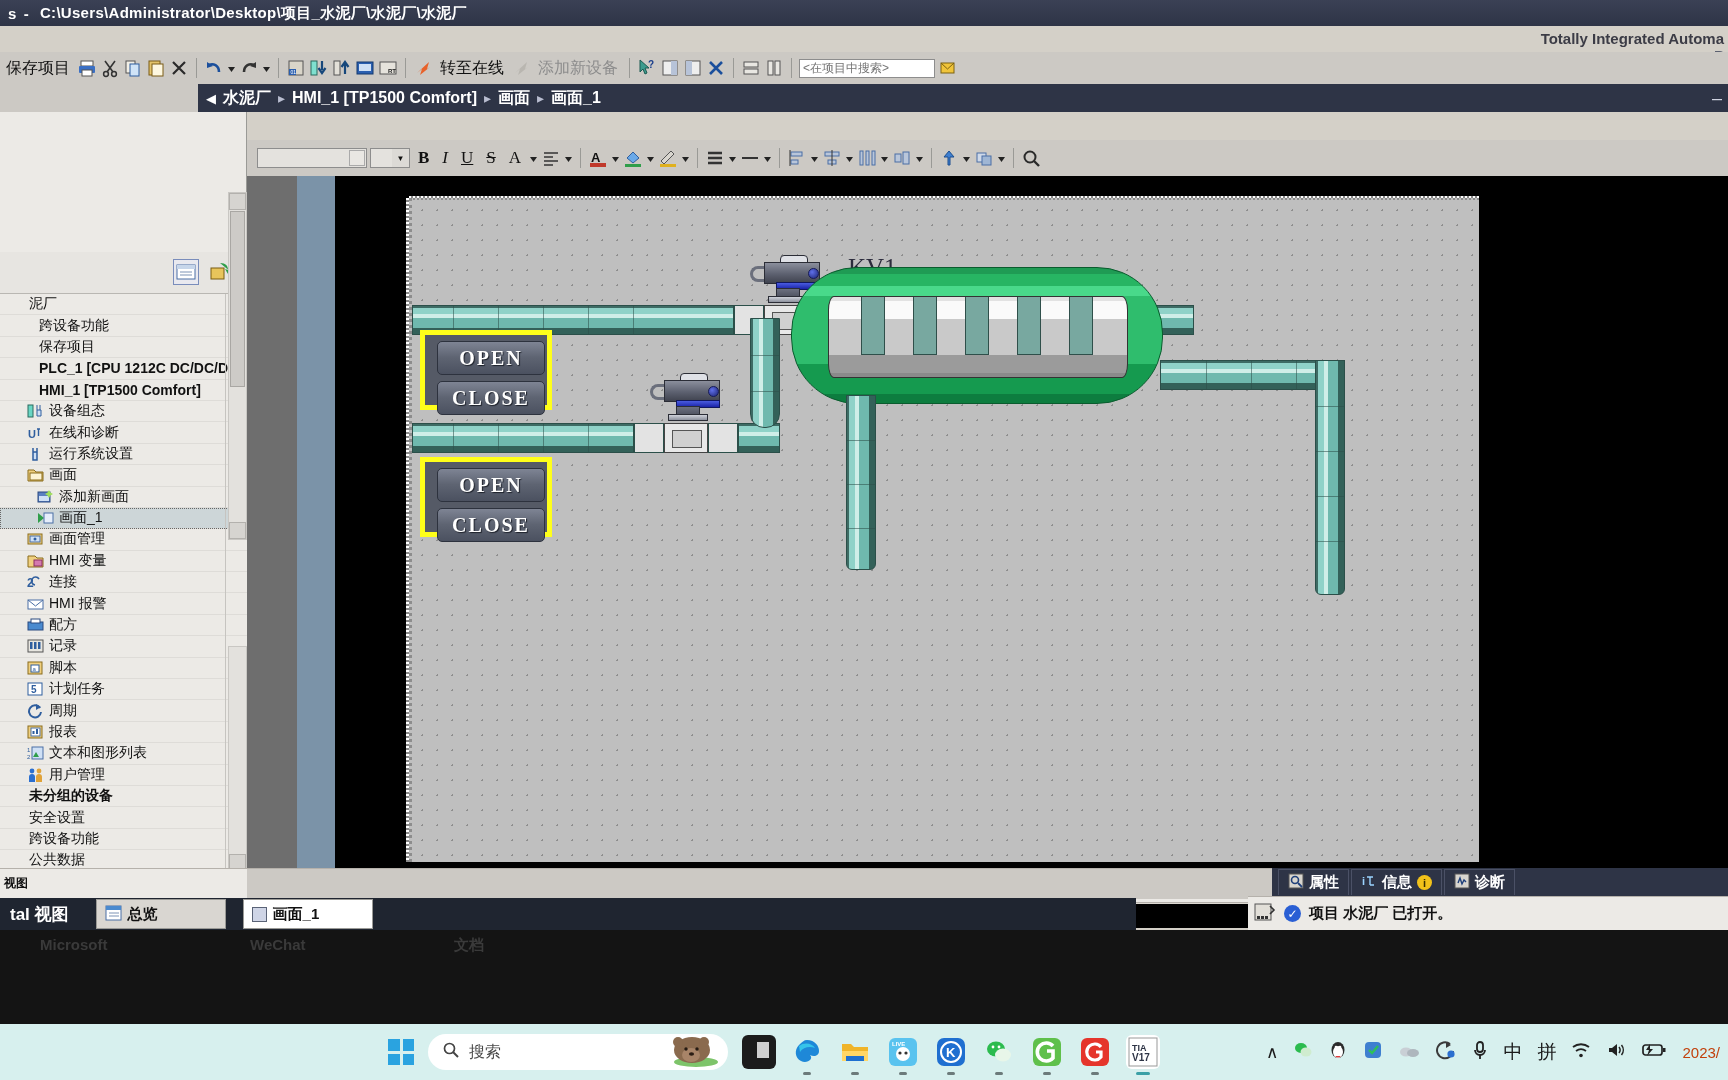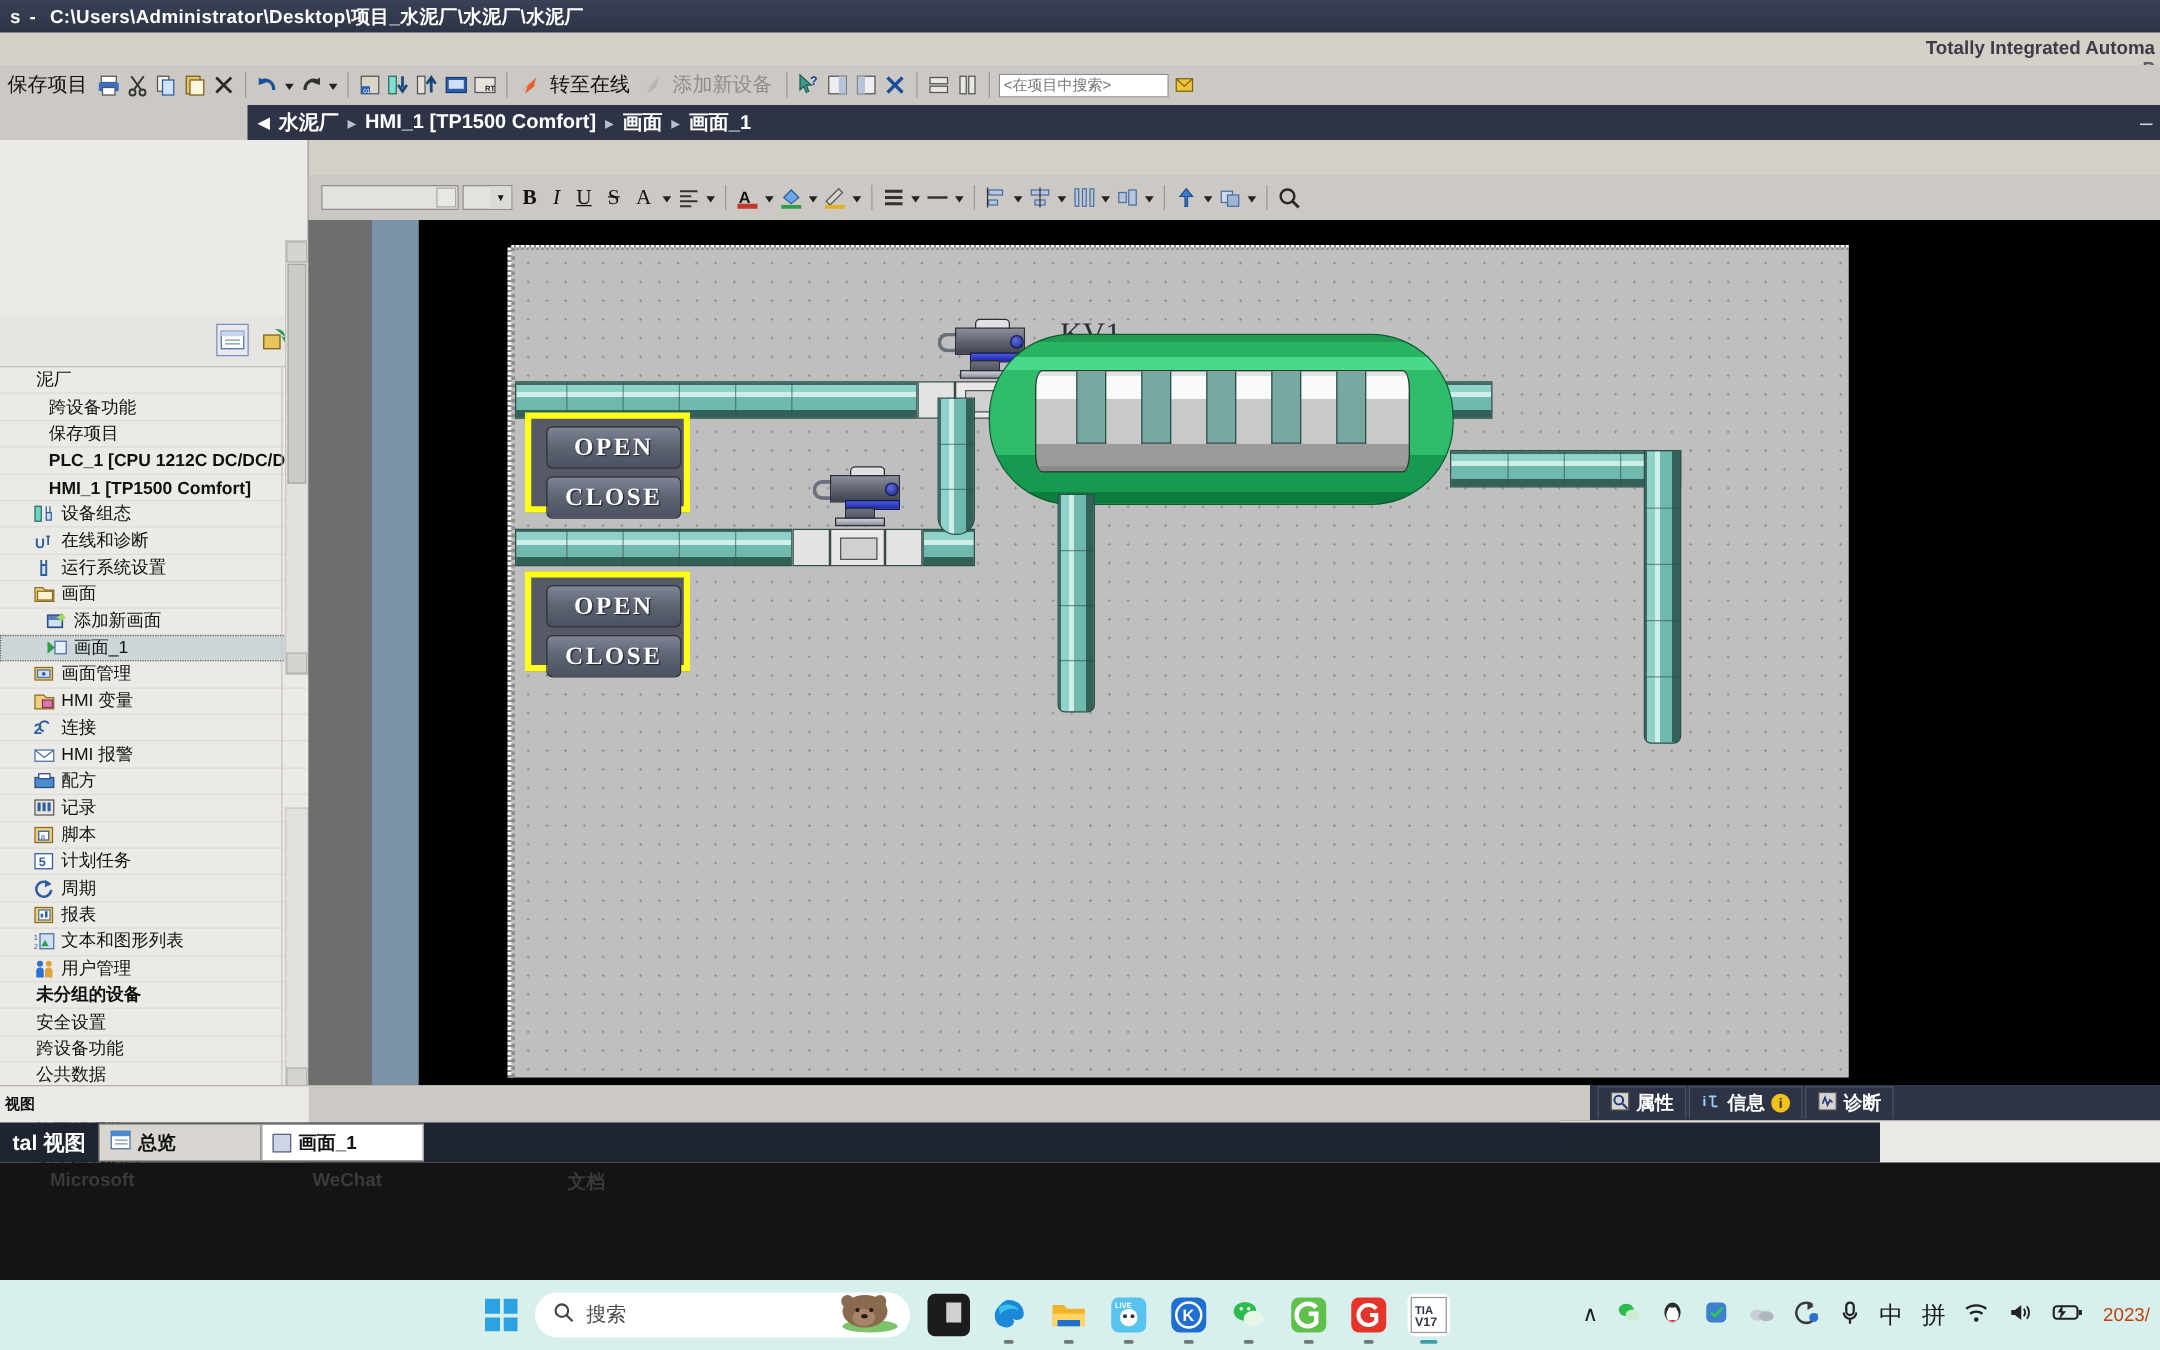--- a/index.html
+++ b/index.html
@@ -187,27 +187,27 @@
 
   .portalrow{
     position:absolute; left:0; top:868px; width:1272px; height:30px;
     background:#eceae6; display:flex; align-items:center; padding-left:4px;
     border-top:1px solid #b5b1ab;
   }
   .portalrow .lbl{ font-size:12px; font-weight:bold; }
   .portalrow .fill{ position:absolute; left:247px; top:0; width:1025px; height:30px; background:#ccc9c4;}
 
   .taskstrip{
-    position:absolute; left:0; top:898px; width:1504px; height:32px;
+    position:absolute; left:0; top:898px; width:1136px; height:32px;
     background:#1f2530; display:flex; align-items:center; gap:0px;
   }
   .taskstrip .portal{ color:#fff; font-size:17px; font-weight:bold; padding:0 10px; white-space:nowrap;}
   .tsk{
     height:30px; min-width:130px; background:#d9d6d1; border:1px solid #9a9a96;
-    display:flex; align-items:center; gap:6px; padding:0 8px; font-size:15px; font-weight:bold;
+    display:flex; align-items:center; gap:6px; padding:0 8px; font-size:15px; font-weight:bold;margin-left:17px;
   }
   .tsk.active{ background:#ffffff; }
   .tsk .sq{ width:15px; height:15px; background:#cfd5e6; border:1px solid #5a6377;}
 
   
   .winbar{
     position:absolute; left:0; top:1024px; width:1728px; height:56px;
     background:#d7f0ee;
     display:flex; align-items:center; gap:0;
   }

